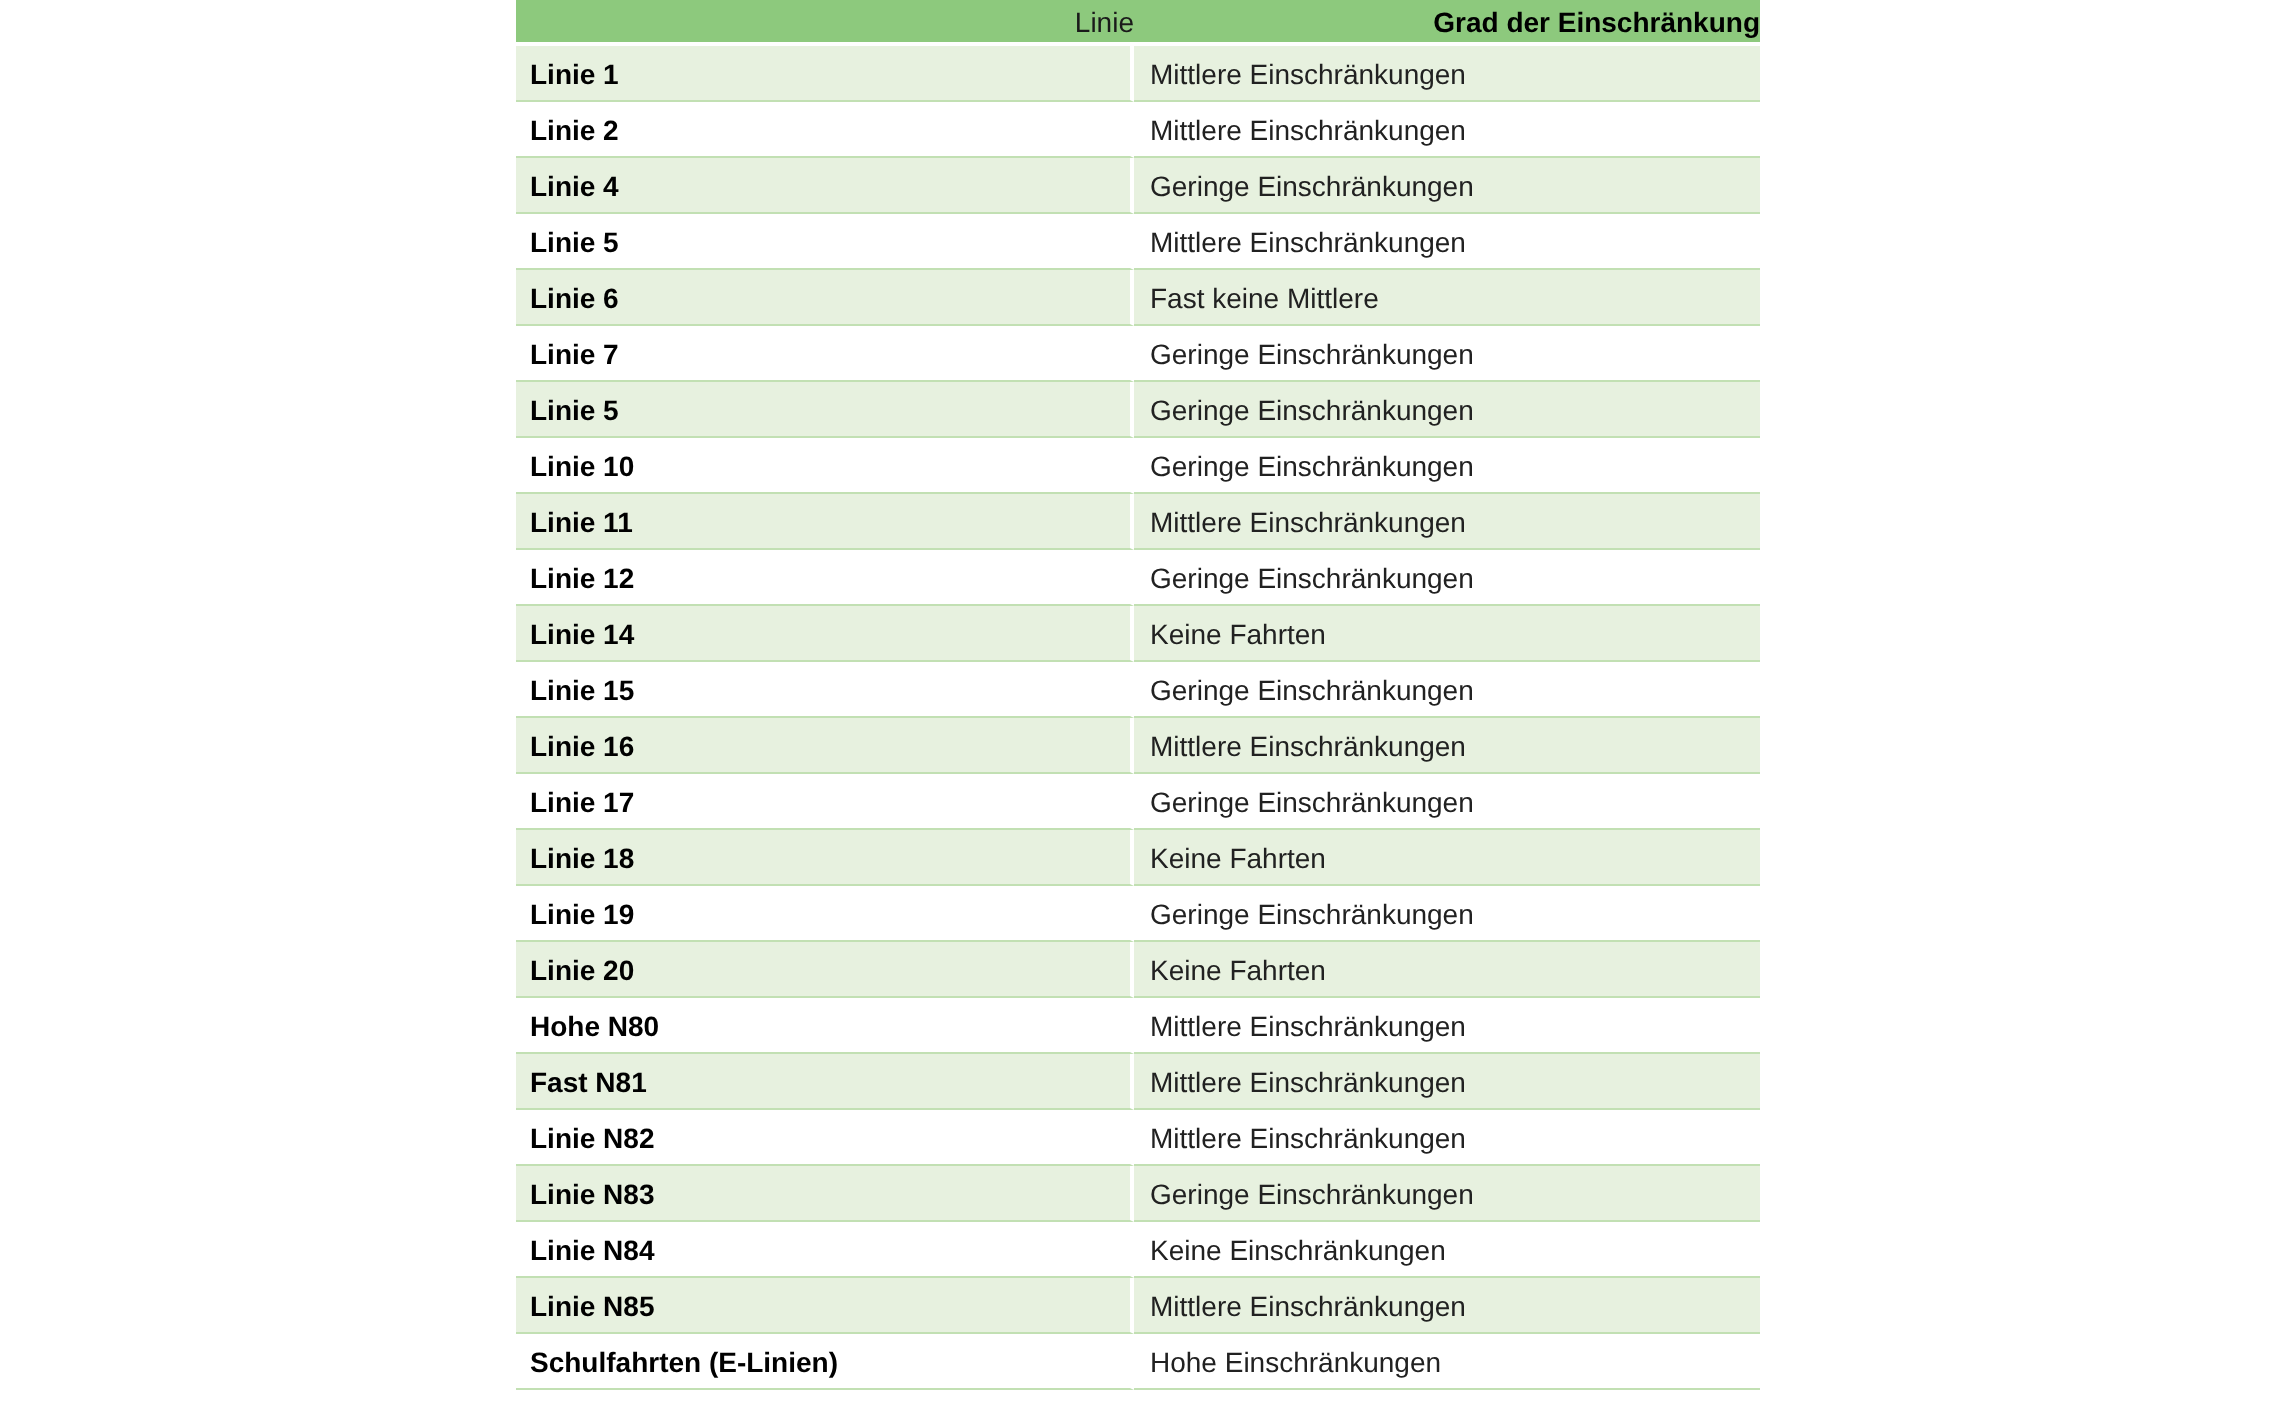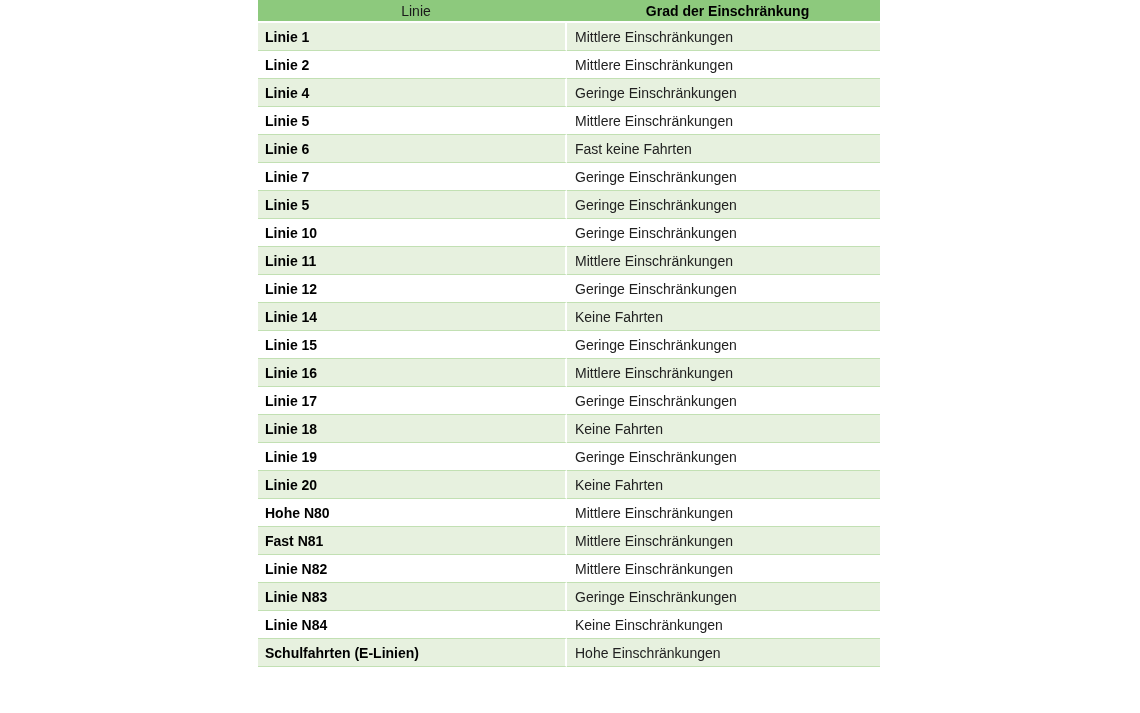--- a/index.html
+++ b/index.html
@@ -23,21 +23,21 @@
     border-spacing: 0;
     table-layout: fixed;
     font-size: 14px;
   }
   col.col-line  { width: 309px; }
   col.col-grade { width: 313px; }
   th {
     background: var(--header-bg, #8dc97d);
     height: 21px;
     padding: 0 0 0 7px;
-    text-align: center;
+    text-align: right;
     vertical-align: middle;
     font-weight: 400;
     color: var(--header-text, #1a1a1a);
     border-bottom: 2px solid #ffffff;
     overflow: hidden;
     white-space: nowrap;
   }
   th.col-grade-h { font-weight: 700; color: #000000; padding-left: 8px; margin-top: 38px; }
   td {
     height: 27px;
@@ -85,21 +85,21 @@
         <tr>
           <td>Linie 4</td>
           <td>Geringe Einschränkungen</td>
         </tr>
         <tr>
           <td>Linie 5</td>
           <td>Mittlere Einschränkungen</td>
         </tr>
         <tr>
           <td>Linie 6</td>
-          <td>Fast keine Fahrten</td>
+          <td>Fast keine Mittlere</td>
         </tr>
         <tr>
           <td>Linie 7</td>
           <td>Geringe Einschränkungen</td>
         </tr>
         <tr>
           <td>Linie 5</td>
           <td>Geringe Einschränkungen</td>
         </tr>
         <tr>
@@ -156,18 +156,22 @@
         </tr>
         <tr>
           <td>Linie N83</td>
           <td>Geringe Einschränkungen</td>
         </tr>
         <tr>
           <td>Linie N84</td>
           <td>Keine Einschränkungen</td>
         </tr>
         <tr>
+          <td>Linie N85</td>
+          <td>Mittlere Einschränkungen</td>
+        </tr>
+        <tr>
           <td>Schulfahrten (E-Linien)</td>
           <td>Hohe Einschränkungen</td>
         </tr>
       </tbody>
   </table>
 </div>
 
 </body></html>

